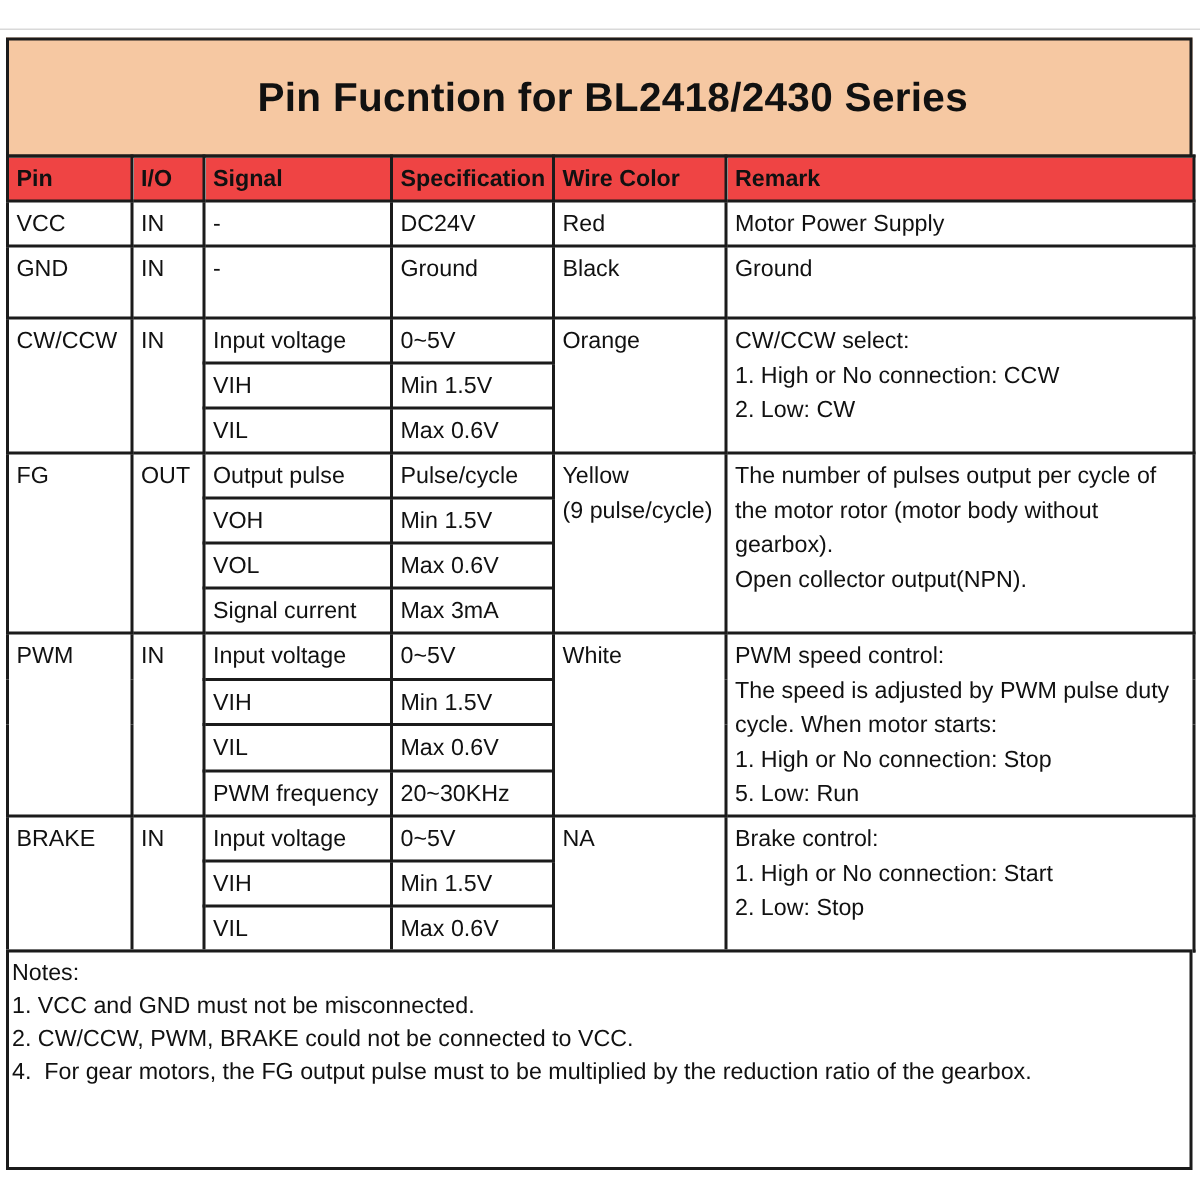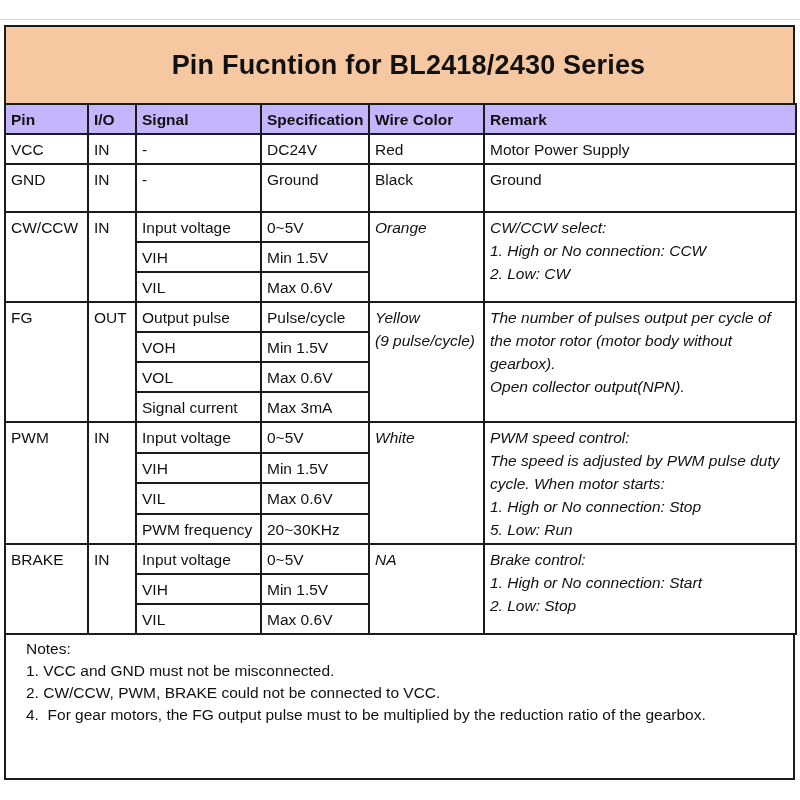--- a/index.html
+++ b/index.html
@@ -55,37 +55,37 @@
   table.spec th, table.spec td {
     border: 2px solid #1b1b1b;
     vertical-align: top;
     padding: 3px 4px 2px 5px;
     line-height: 23px;
     overflow: hidden;
     text-align: left;
     font-weight: normal;
   }
   table.spec th {
-    background: #c4b5fd;
+    background: #ef4444;
     font-weight: bold;
   }
-  .pre { white-space: pre-line; font-style: italic; }
+  .pre { white-space: pre-line; }
   
   td.sub-b { border-bottom-width: 1px; }
   td.sub-t { border-top-width: 1px; margin-left: 36px; }
   tr.r28 { height: 28px; }
   tr.r30 { height: 30px; }
   tr.r31 { height: 15px; }
   tr.r32 { height: 48px; }
   .notes-box {
     width: 791px;
     min-height: 147px;
     border: 2px solid #1b1b1b;
     margin-top: -2px;
-    padding: 3px 8px 6px 20px;
+    padding: 3px 8px 6px 2px;
     font-size: 15.5px;
     line-height: 22px;
     background: #ffffff;
   }
   .note-line { white-space: pre-wrap; }
 </style>
 </head>
 <body>
 
 <div id="page">

